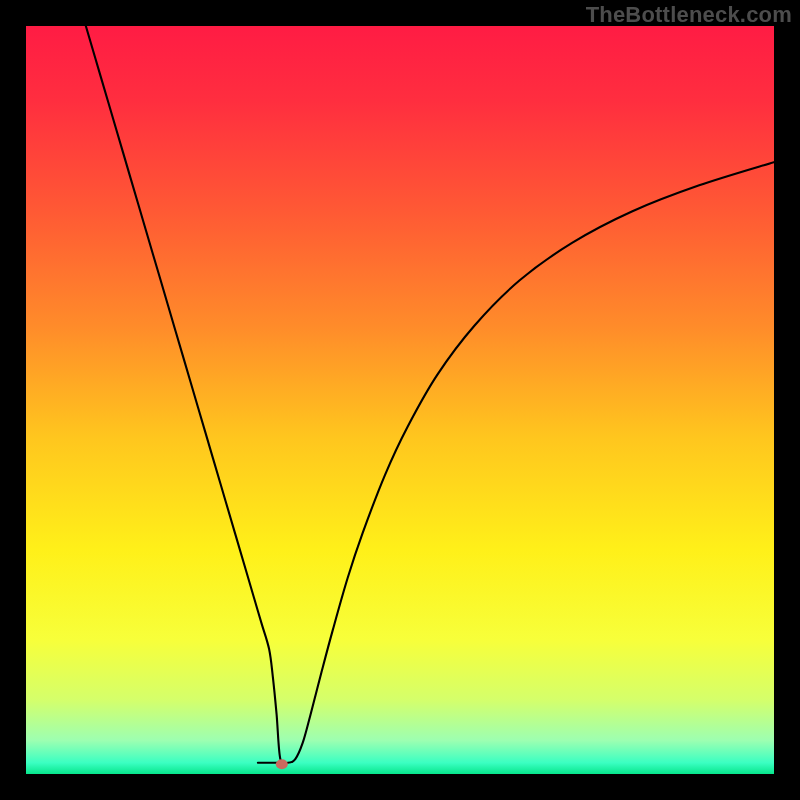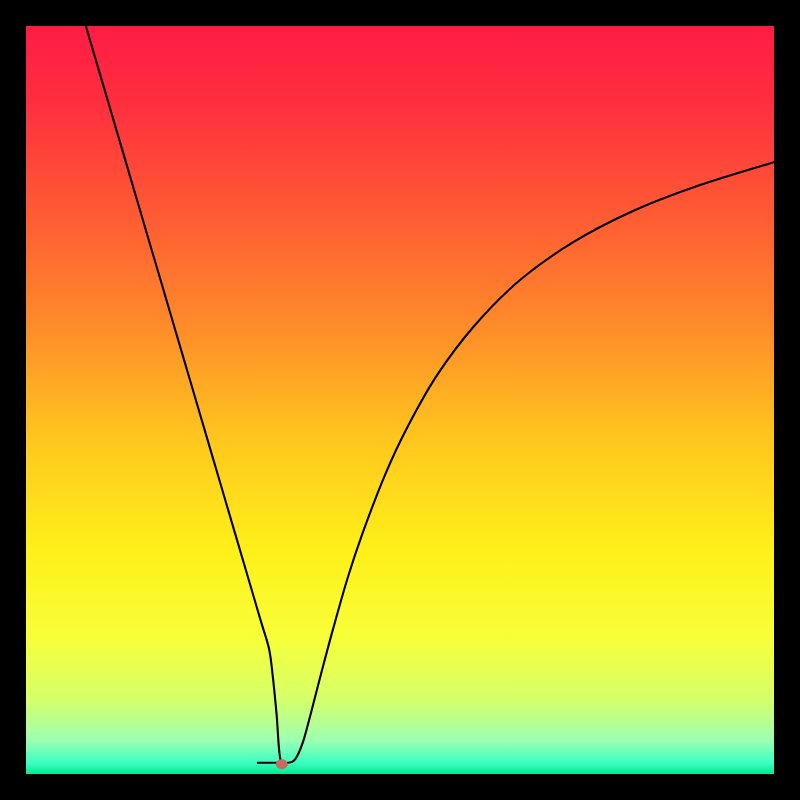--- a/index.html
+++ b/index.html
@@ -32,20 +32,21 @@
     font-size: 22px;
     font-weight: 600;
     letter-spacing: 0.2px;
     user-select: none;
   }
 </style>
 </head>
 <body>
 
 <div class="frame">
+  <div class="watermark">TheBottleneck.com</div>
 
   <svg class="plot" viewBox="0 0 748 748" preserveAspectRatio="none">
     <defs>
       <linearGradient id="bg-grad" x1="0" y1="0" x2="0" y2="1">
           <stop offset="0.00%" stop-color="#ff1c44"></stop>
           <stop offset="10.00%" stop-color="#ff2e3f"></stop>
           <stop offset="25.00%" stop-color="#ff5a34"></stop>
           <stop offset="40.00%" stop-color="#ff8b2a"></stop>
           <stop offset="55.00%" stop-color="#ffc61e"></stop>
           <stop offset="70.00%" stop-color="#fff019"></stop>

